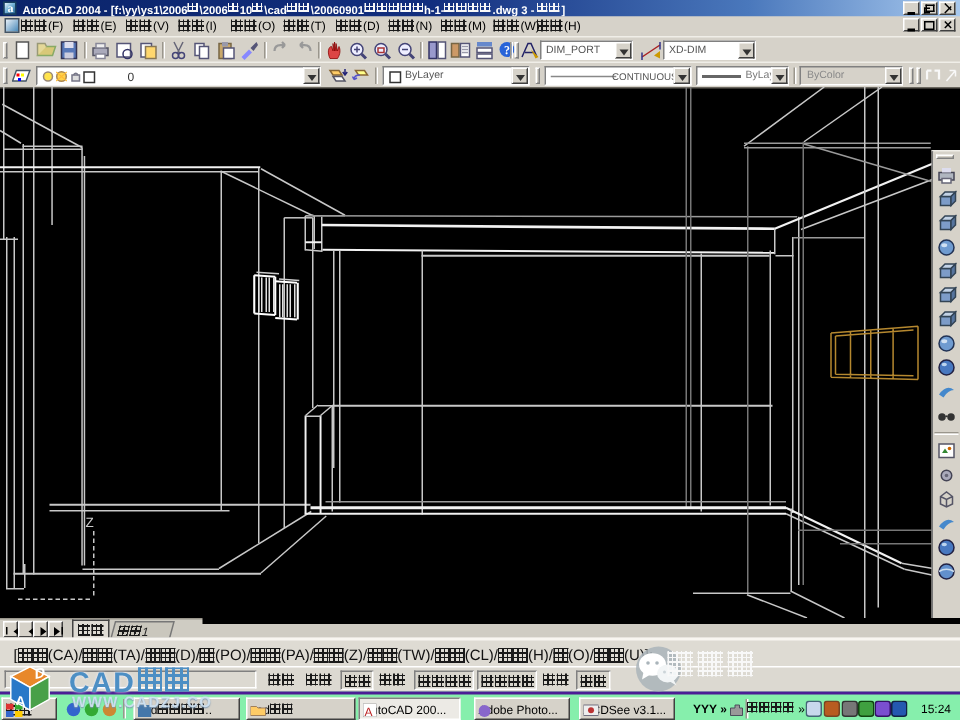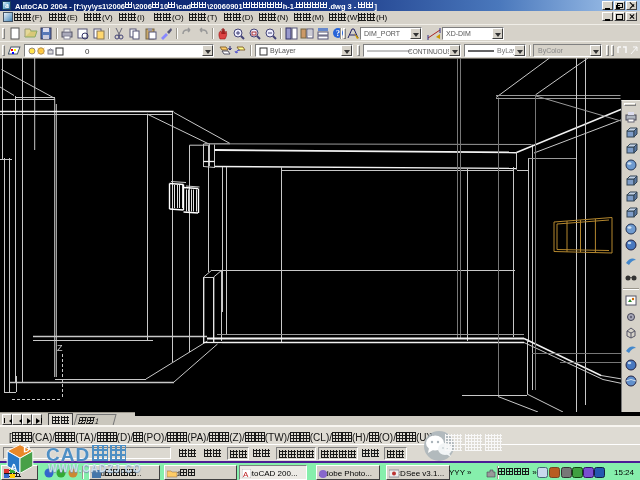--- a/index.html
+++ b/index.html
@@ -529,21 +529,21 @@
         <rect x="1" y="1" width="7" height="7" fill="#c22" opacity="0"></rect>
         <text x="1" y="8" font-size="8" fill="#b22">A</text>
       </svg> AutoCAD 200...</div>
     <div class="tkb" style="left:316px;width:64px"><svg width="9" height="9" style="vertical-align:-1px">
         <circle cx="4" cy="5" r="4" fill="#86c"></circle>
       </svg> Adobe Photo...</div>
     <div class="tkb" style="left:386px;width:64px"><svg width="10" height="9" style="vertical-align:-1px">
         <rect x="0" y="1" width="10" height="7" fill="#eee" stroke="#667" stroke-width=".6"></rect>
         <circle cx="5" cy="4.5" r="2" fill="#b33"></circle>
       </svg> ACDSee v3.1...</div>
-    <div style="position:absolute;left:449px;top:5px;font-size:8px;font-weight:normal;color:#000">YYY »</div>
+    <div style="position:absolute;left:462px;top:5px;font-size:8px;font-weight:bold;color:#000">YYY »</div>
     <div class="sep" style="left:497px;top:3px;height:13px"></div>
     <svg style="position:absolute;left:486px;top:5px" width="10" height="10">
       <path d="M1 9 L1 4 L4 4 L4 2 L7 2 L7 4 L9 4 L9 9 Z" fill="#999" stroke="#445" stroke-width=".6"></path>
     </svg>
     <div style="position:absolute;left:498px;top:5px;font-size:8px;color:#000"><i class="cj" style="width:7px;height:7px;margin:0px 1px 0 0"></i><i class="cj" style="width:7px;height:7px;margin:0px 1px 0 0"></i><i class="cj" style="width:7px;height:7px;margin:0px 1px 0 0"></i><i class="cj" style="width:7px;height:7px;margin:0px 1px 0 0"></i> »</div>
     <svg style="position:absolute;left:537px;top:4px" width="11" height="11">
       <rect x="0.5" y="0.5" width="10" height="10" rx="2" fill="#c8d8ec" stroke="#467"></rect>
     </svg>
     <svg style="position:absolute;left:549px;top:4px" width="11" height="11">
       <rect x="0.5" y="0.5" width="10" height="10" rx="2" fill="#b85c20" stroke="#742"></rect>

